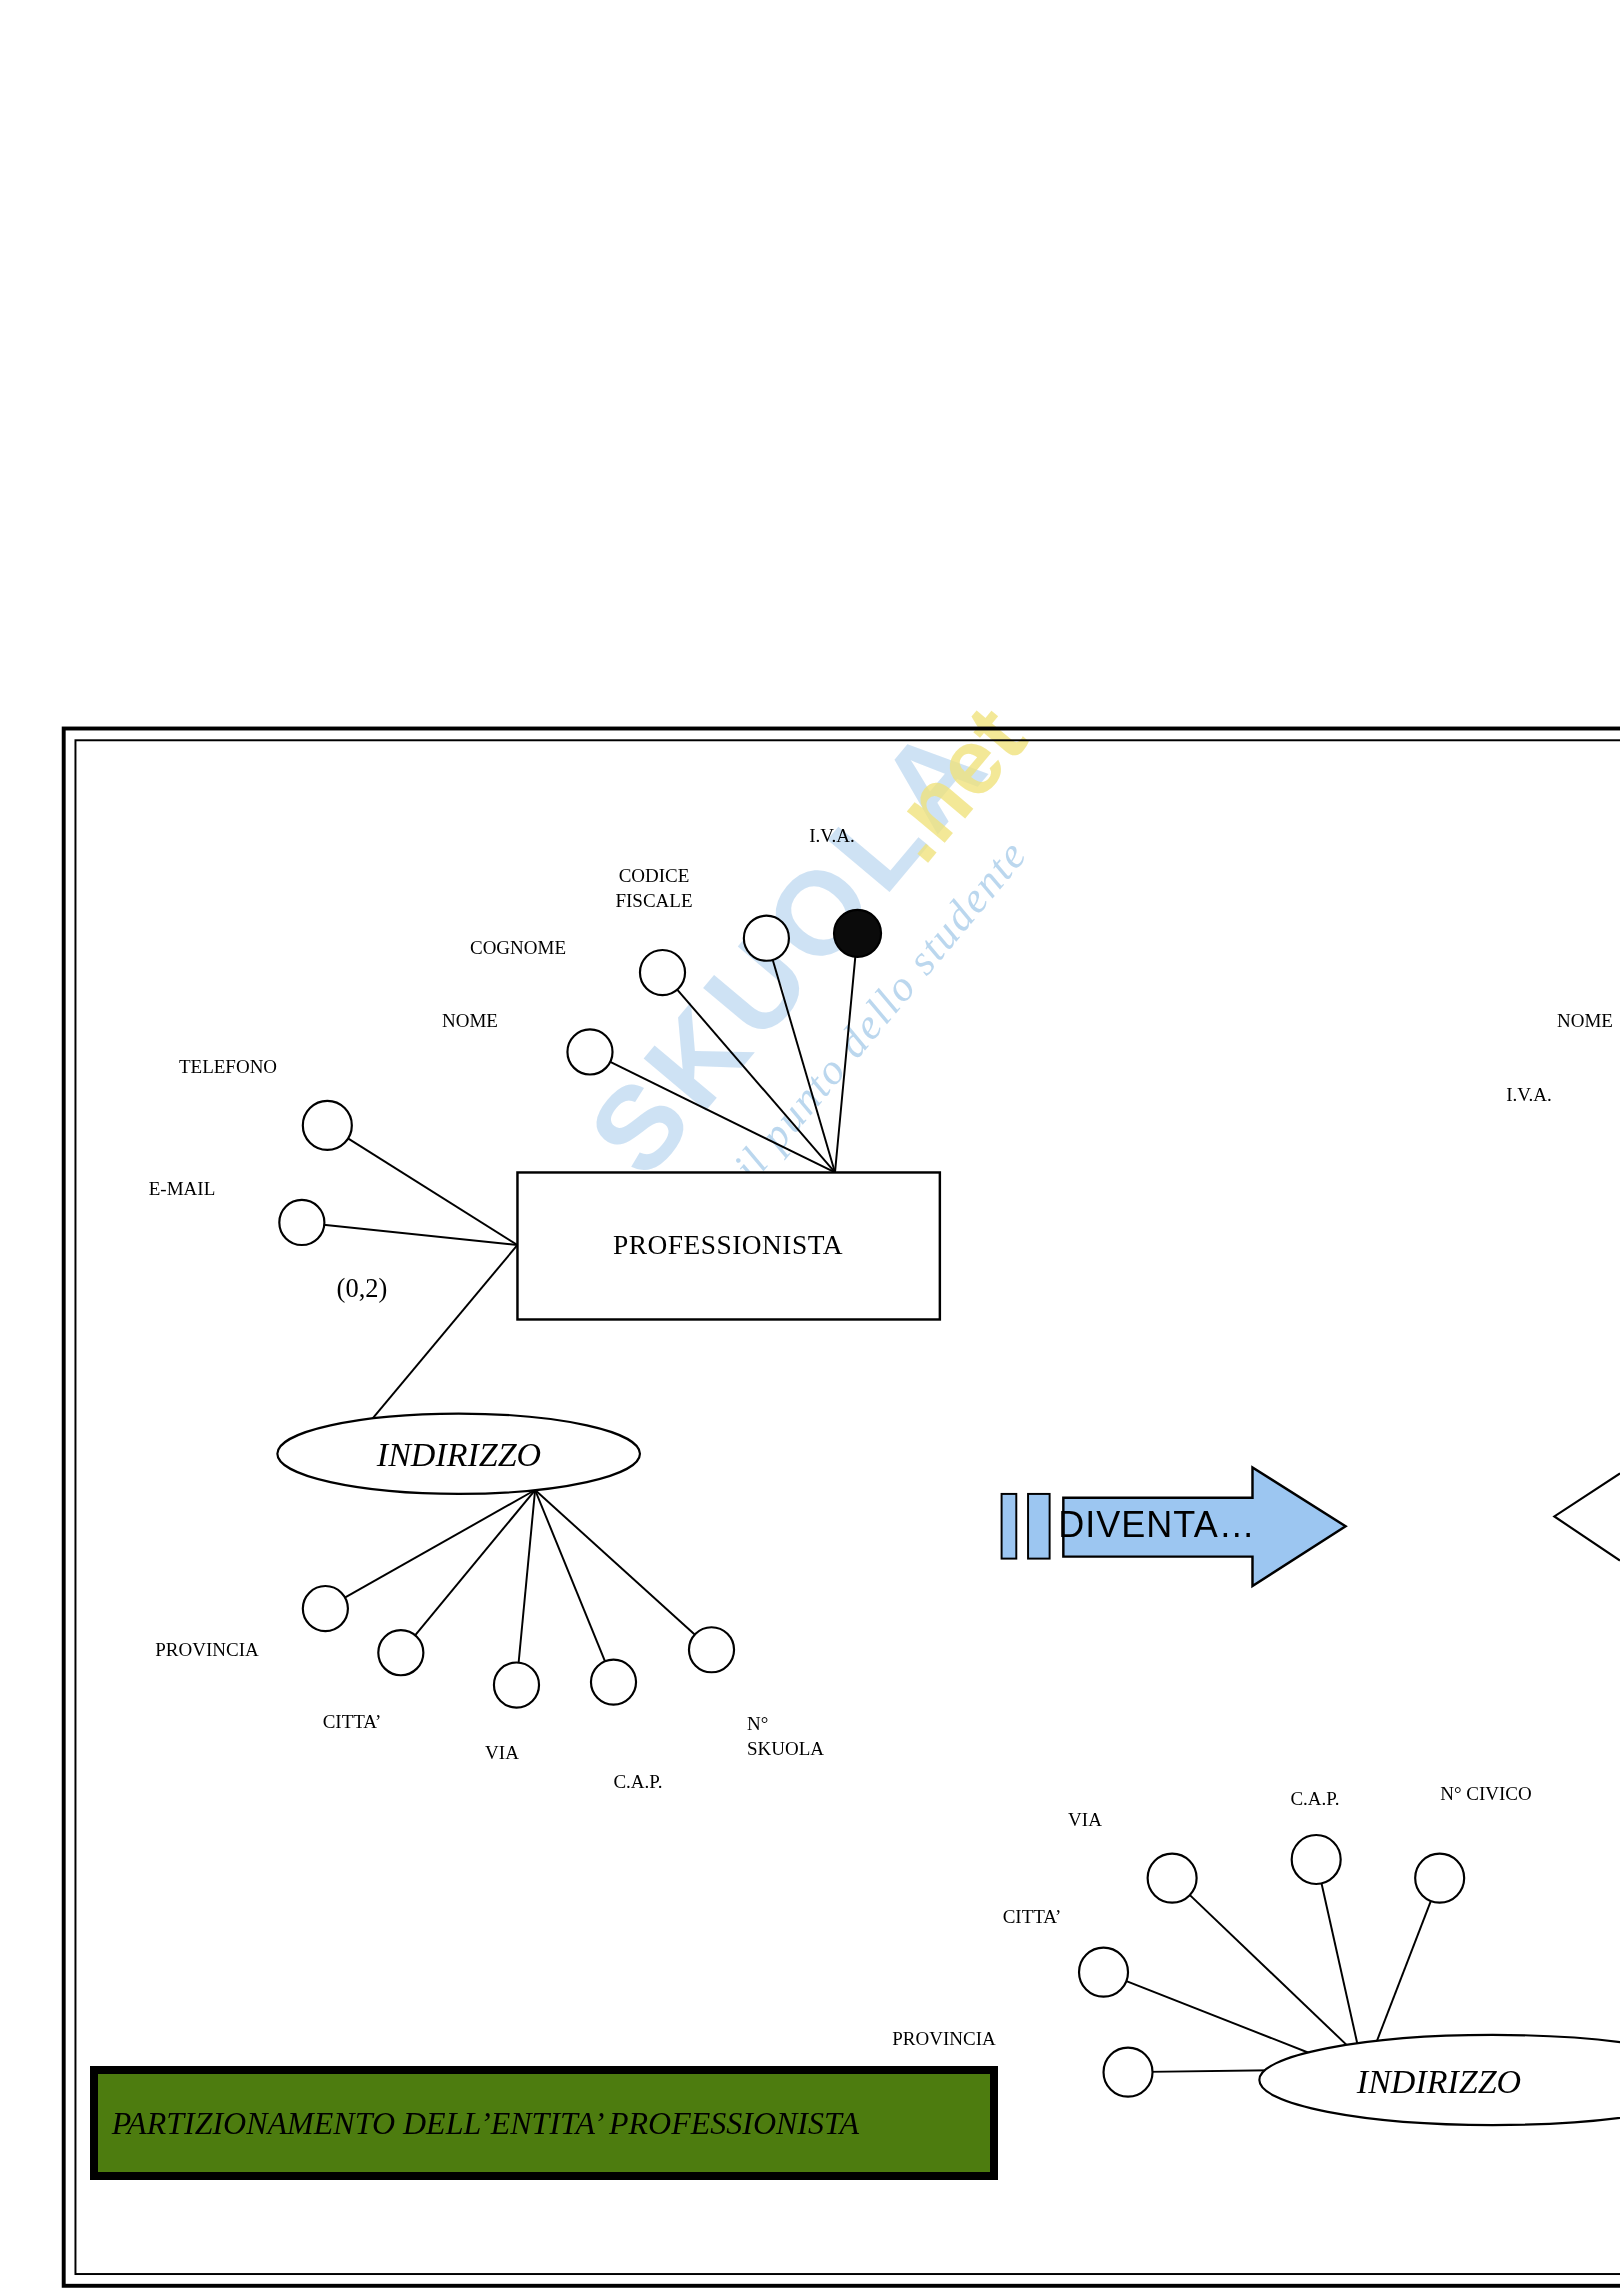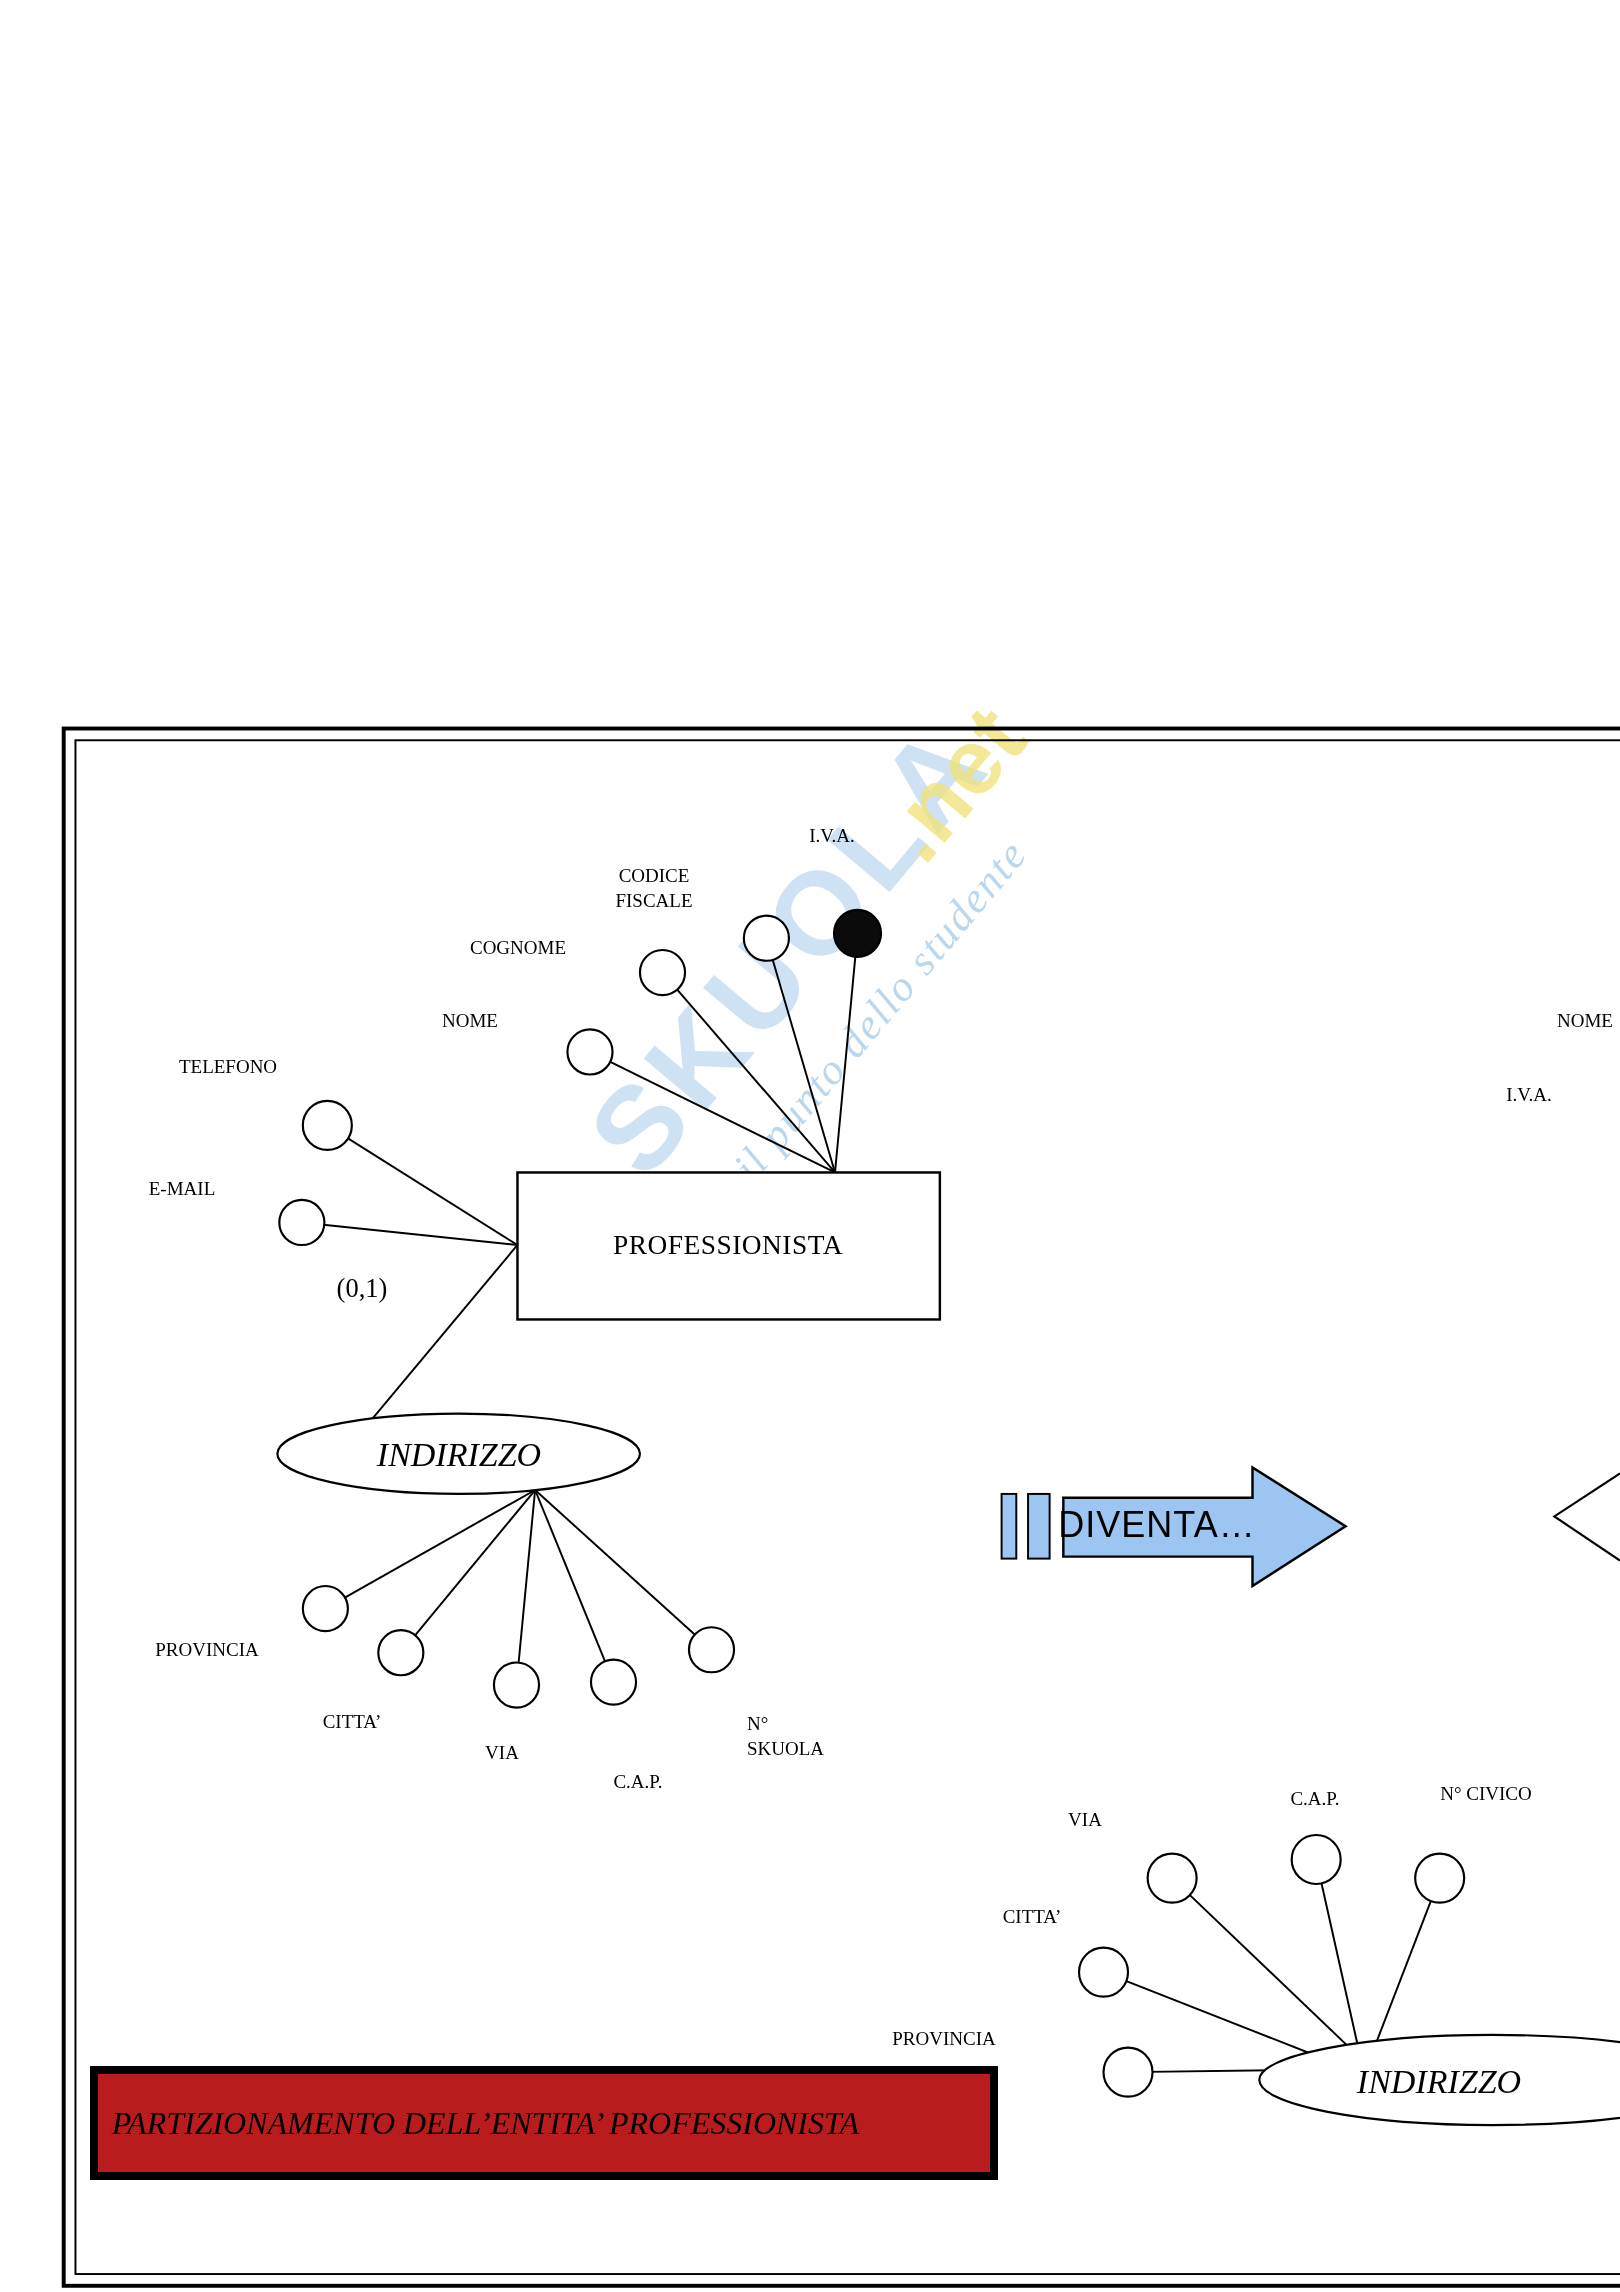--- a/index.html
+++ b/index.html
@@ -45,21 +45,21 @@
   .lbl-ellipse{font-size:34px;font-style:italic;}
   .lbl-card{font-size:26.5px;}
   .lbl-arrow{
     font-family:"Liberation Sans","DejaVu Sans",sans-serif;
     font-size:36px;letter-spacing:1px;
   }
   
   .caption-box{
     position:absolute;left:90px;top:2066px;
     width:908px;height:114px;box-sizing:border-box;
-    border:8.8px solid #000;background:#b91c1c;
+    border:8.8px solid #000;background:#4d7c0f;
     display:flex;flex-direction:column;justify-content:center;
     padding:5.9px 13.7px;gap:2.9px;
   }
   .caption-line{
     font-style:italic;font-size:32px;color:#000;white-space:nowrap;
   }
 </style>
 </head>
 <body>
 
@@ -130,21 +130,21 @@
 
   <div class="lbl" style="left:832px;top:836px;">I.V.A.</div>
   <div class="lbl" style="left:654px;top:889px;">
     <span>CODICE</span>
     <span>FISCALE</span>
   </div>
   <div class="lbl" style="left:518px;top:948px;">COGNOME</div>
   <div class="lbl" style="left:470px;top:1021px;">NOME</div>
   <div class="lbl" style="left:228px;top:1067px;">TELEFONO</div>
   <div class="lbl" style="left:182px;top:1189px;">E-MAIL</div>
-  <div class="lbl lbl-card" style="left:362px;top:1288px;">(0,1)</div>
+  <div class="lbl lbl-card" style="left:362px;top:1288px;">(0,2)</div>
   <div class="lbl lbl-entity" style="left:728px;top:1246px;">PROFESSIONISTA</div>
   <div class="lbl lbl-ellipse" style="left:459px;top:1455px;">INDIRIZZO</div>
   <div class="lbl" style="left:207px;top:1650px;">PROVINCIA</div>
   <div class="lbl" style="left:352px;top:1722px;">CITTA’</div>
   <div class="lbl" style="left:502px;top:1753px;">VIA</div>
   <div class="lbl" style="left:638px;top:1782px;">C.A.P.</div>
   <div class="lbl lbl-left" style="left:747px;top:1737px;">
     <span>N°</span>
     <span>SKUOLA</span>
   </div>

